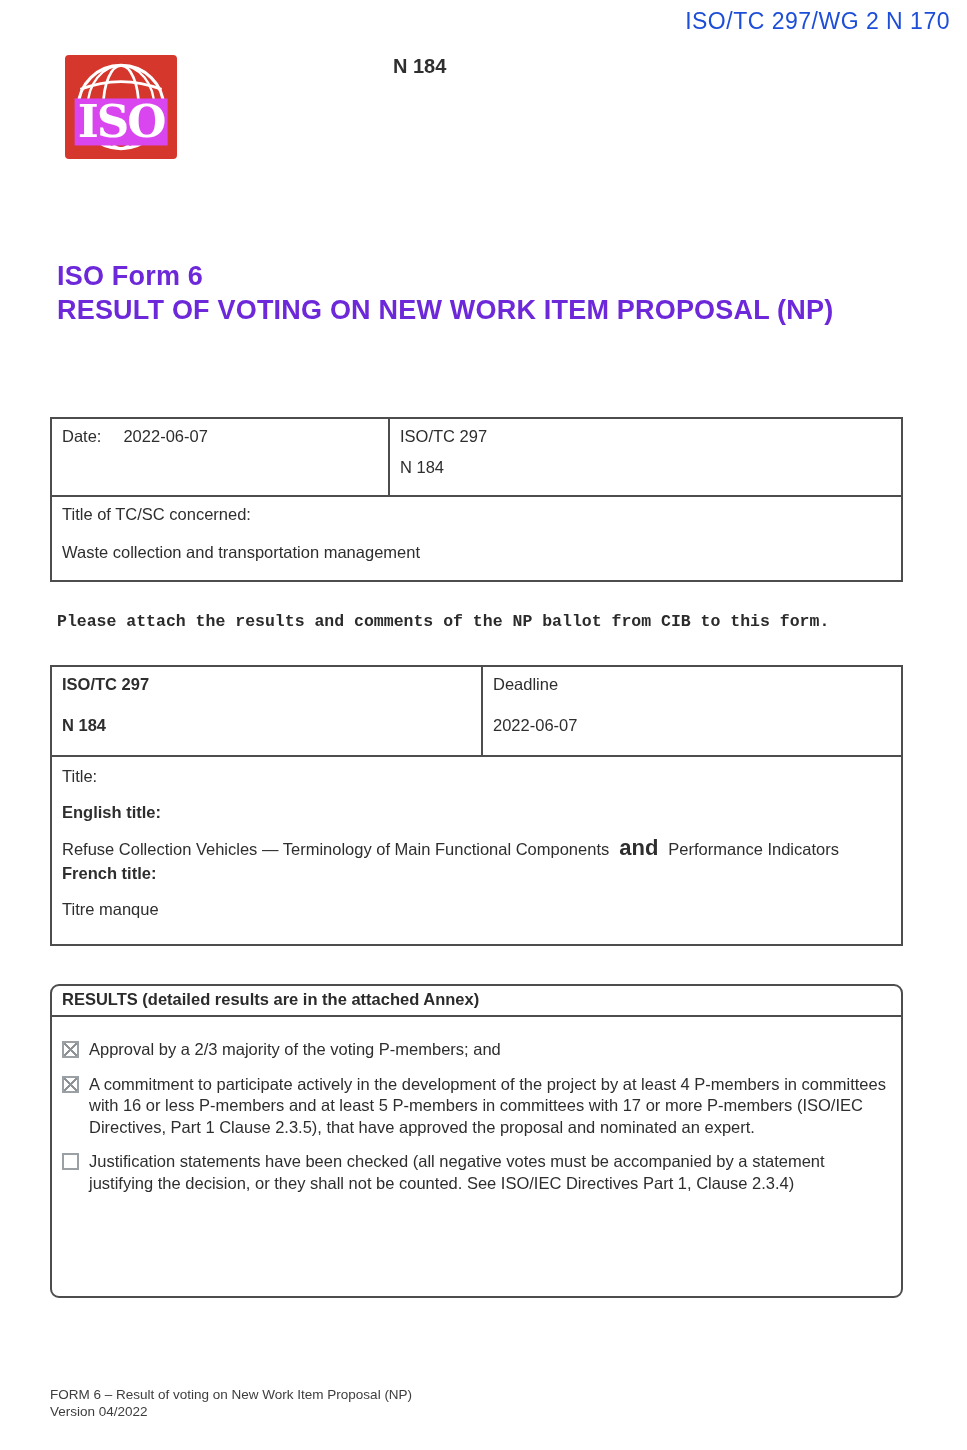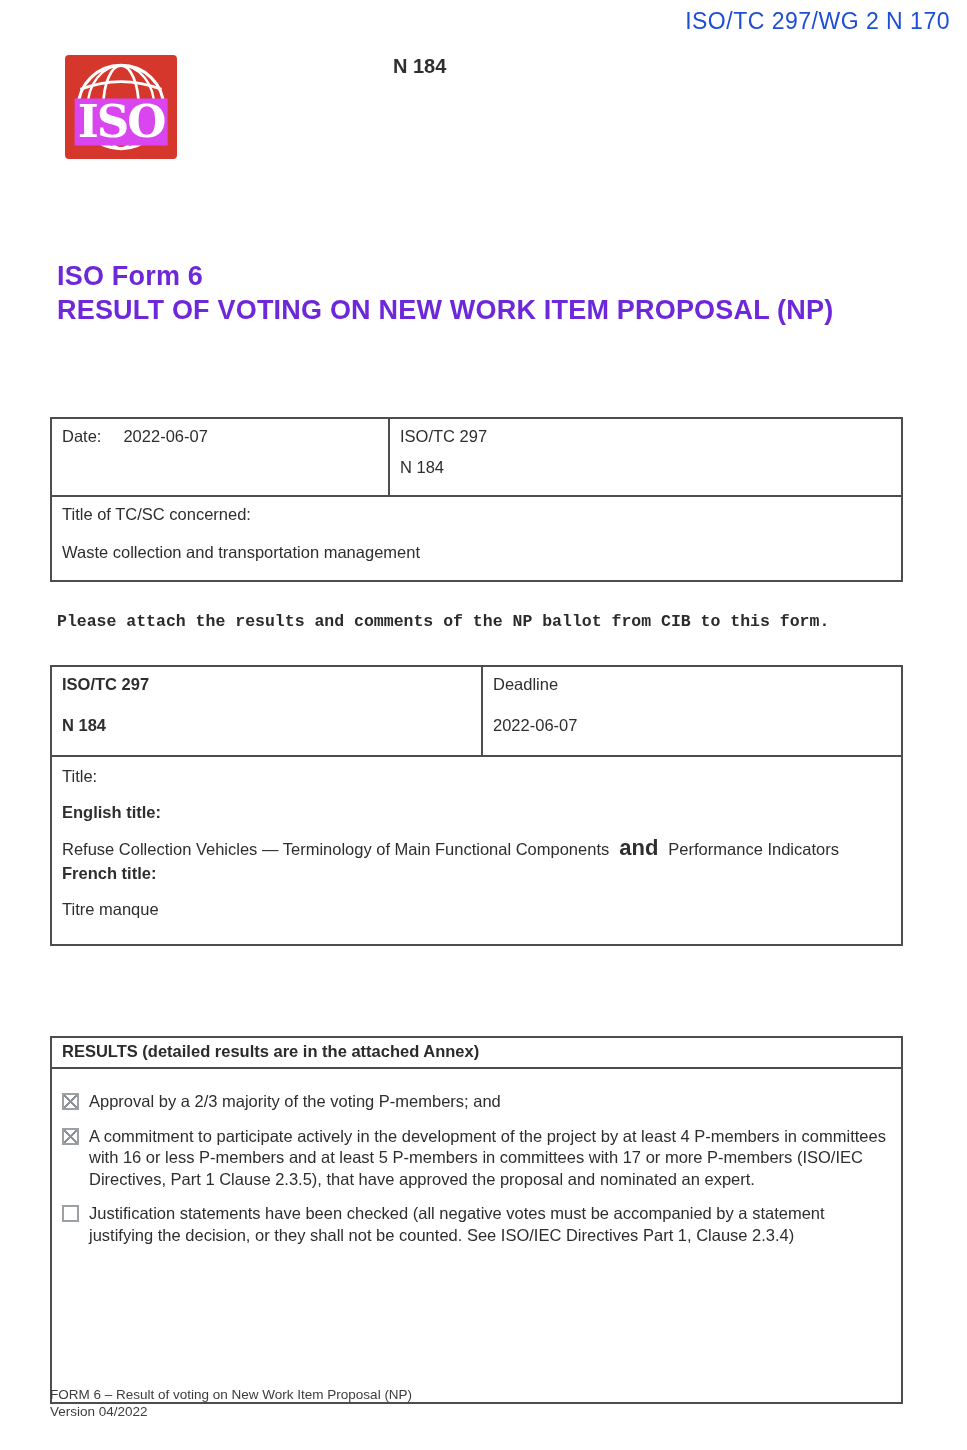--- a/index.html
+++ b/index.html
@@ -114,21 +114,21 @@
   #table2 .row1 .c2 { width: 207px; }
   #table2 .row1 .c3 { flex: 1; }
   #table2 .stack-gap { margin-top: 19px; }
   #table2 .row2 { display: block; padding: 8px 10px 10px 10px; }
   #table2 .row2 p { margin-bottom: 14px; }
   #table2 .row2 p.tight { margin-bottom: 2px; }
   .eng-title { max-width: 800px; }
   .and-word { font-size: 22px; font-weight: 700; margin: 0 10px; }
 
   
-  #table3 { top: 1036px; height: 368px; }
+  #table3 { top: 984px; height: 314px; border-radius: 9px; }
   #table3 .hdr {
     height: 31px;
     border-bottom: 2px solid #4d4d4d;
     padding: 4px 10px;
     font-size: 16.5px;
     font-weight: bold;
     color: #2b2b2b;
   }
   #table3 .bodycell { padding: 9px 10px; }
   .criterion { display: flex; margin-top: 13px; }

